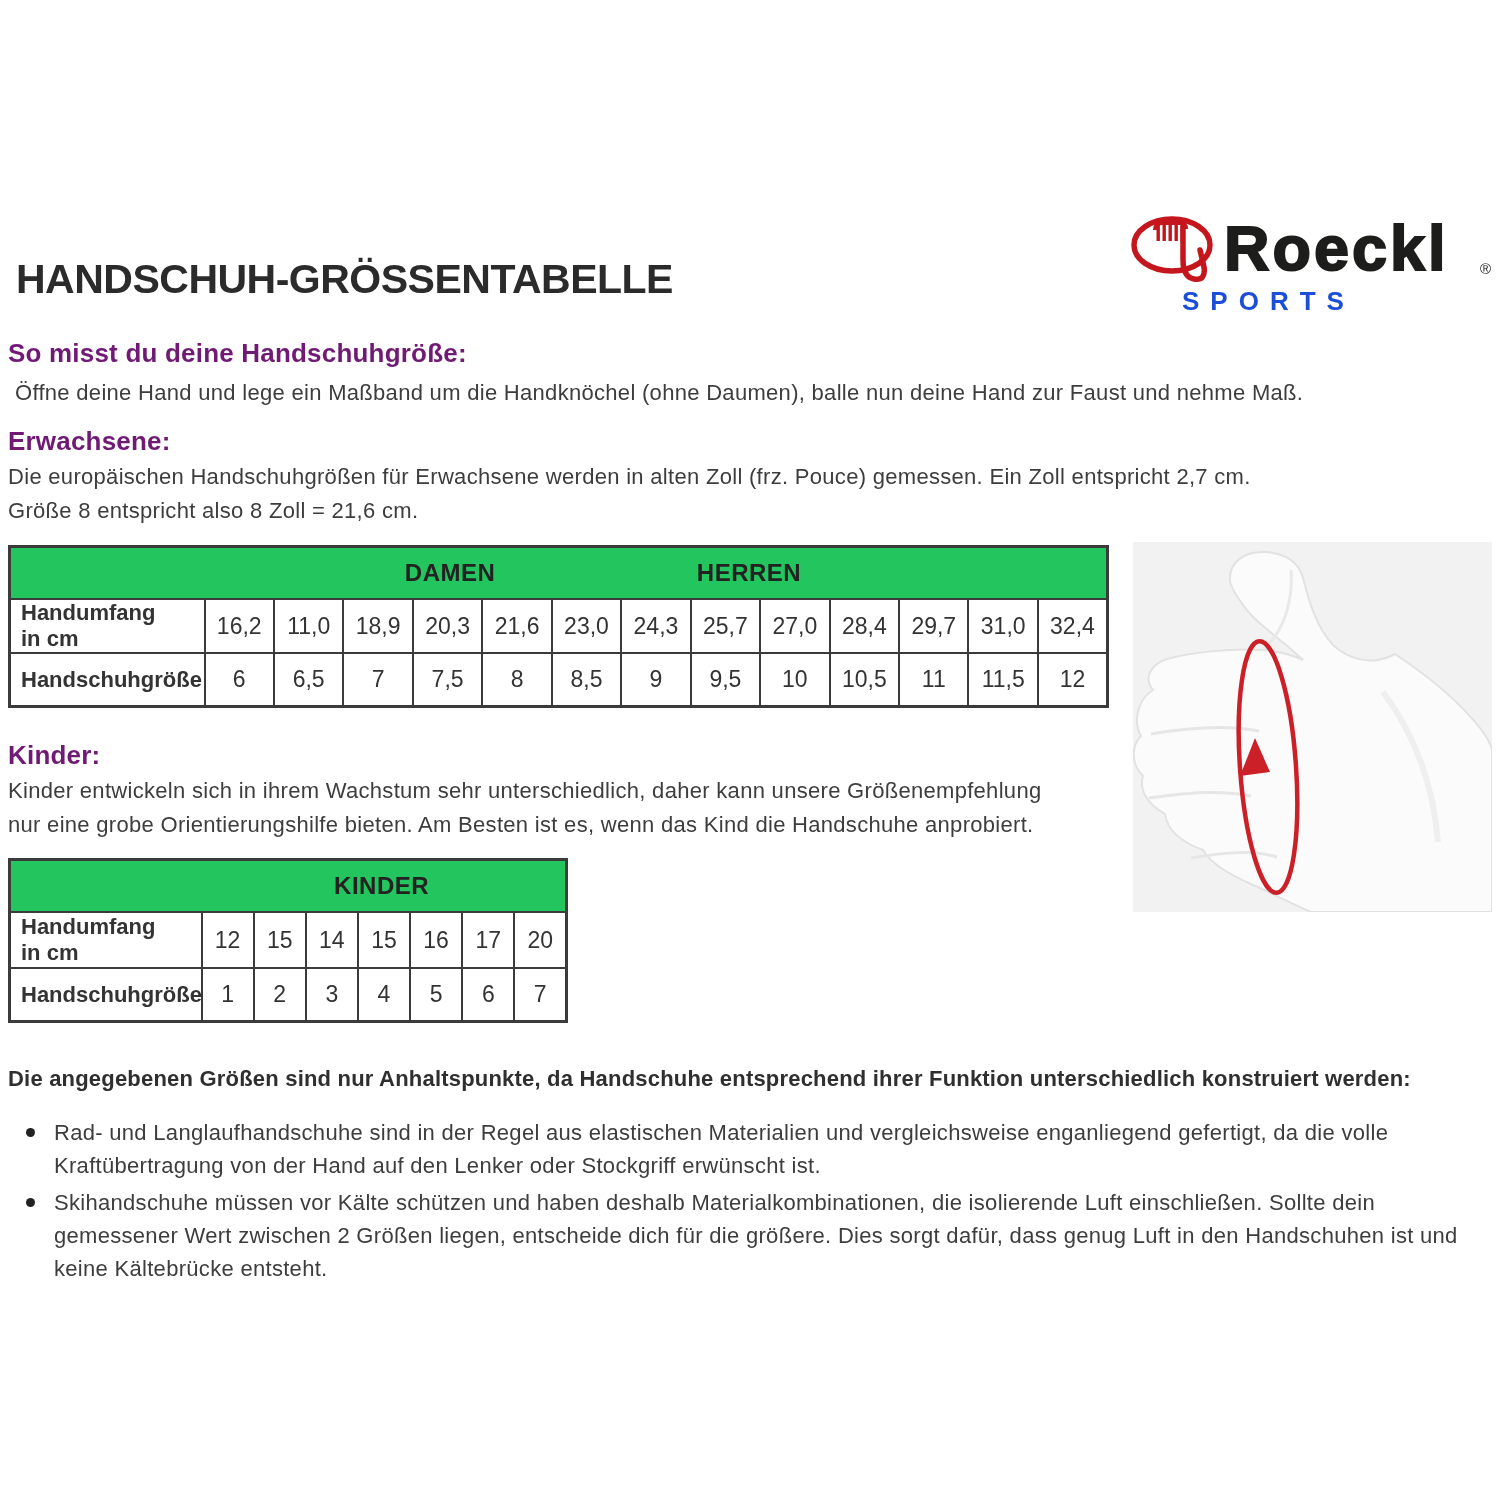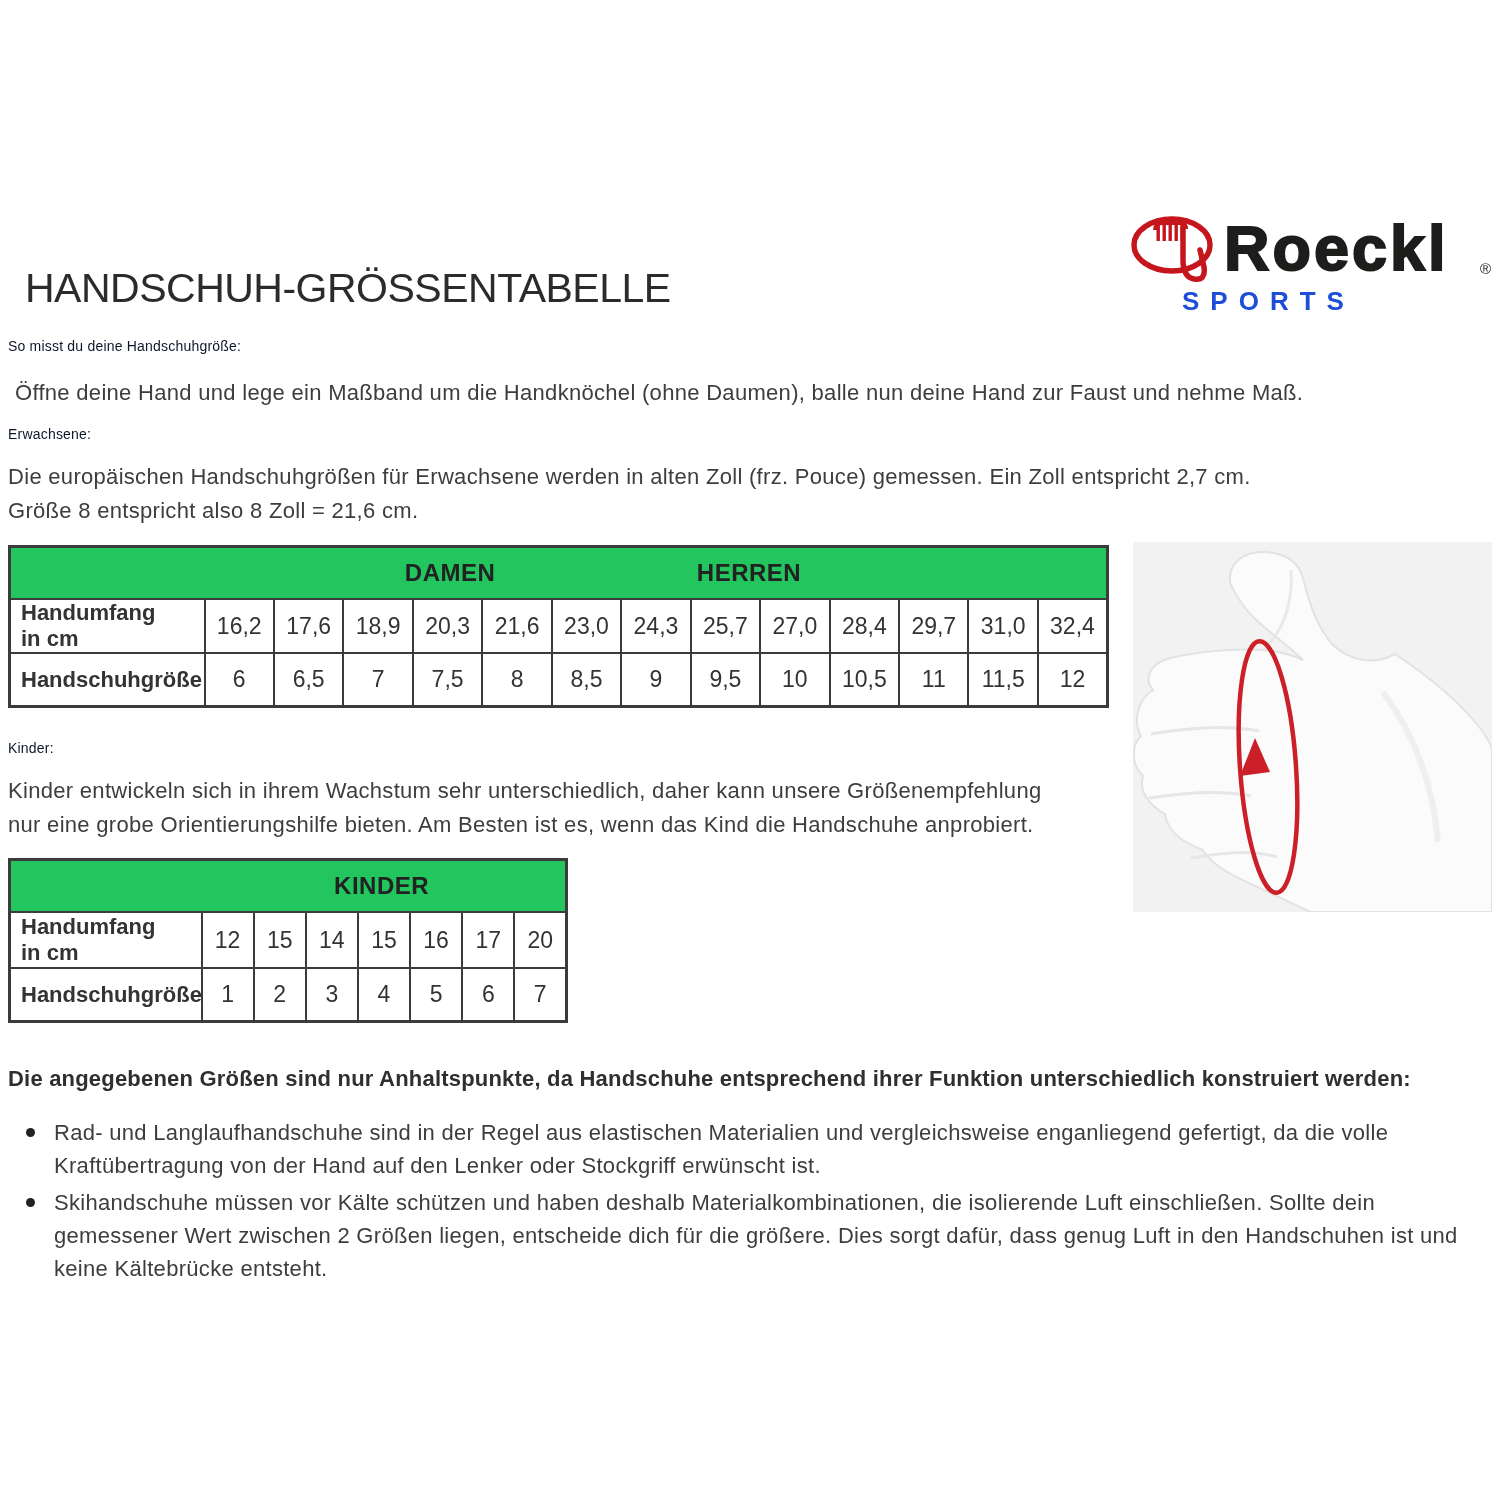--- a/index.html
+++ b/index.html
@@ -4,39 +4,39 @@
 <style>
   html,body{margin:0;padding:0;background:#ffffff;}
   .page{
     position:relative;width:1500px;height:1500px;background:#ffffff;
     font-family:"Liberation Sans",sans-serif;color:#3d3d3d;overflow:hidden;
   }
   .abs{position:absolute;}
 
   
   .page-title{
-    left:8px;top:248px;margin:17px;font-size:41px;font-weight:400;
+    left:8px;top:248px;margin:8px;font-size:41px;font-weight:700;
     color:#2b2b2b;letter-spacing:-0.5px;white-space:nowrap;
   }
 
   
   .logo{left:1128px;top:212px;width:372px;height:104px;}
   .logo-svg{position:absolute;left:2px;top:2px;}
   .brand{
     position:absolute;left:96px;top:0px;font-size:63px;font-weight:700;
     color:#1d1d1b;letter-spacing:3px;-webkit-text-stroke:2px #1d1d1b;white-space:nowrap;
   }
   .reg{position:absolute;left:352px;top:48px;font-size:15px;color:#1d1d1b;-webkit-text-stroke:0;}
   .sports{
     position:absolute;left:54px;top:74px;font-size:26px;font-weight:700;
     letter-spacing:11px;color:#1d4ed8;white-space:nowrap;
   }
 
   
-  .sec-head{font-size:14px;font-weight:400;color:#0f172a;letter-spacing:0.2px;white-space:nowrap;}
+  .sec-head{font-size:26px;font-weight:700;color:#701a75;letter-spacing:0.2px;white-space:nowrap;}
   .body-text{font-size:22px;color:#3d3d3d;letter-spacing:0.3px;line-height:34px;}
   .nowrap{white-space:nowrap;}
 
   
   table{border-collapse:collapse;table-layout:fixed;background:#ffffff;}
   .tbl{border:3px solid #3b3b3b;}
   .tbl td{border:2px solid #3b3b3b;text-align:center;vertical-align:middle;
           font-size:23px;color:#333333;padding:0;}
   .ghead td{background:#22c55e;height:50px;position:relative;}
   .glabel{
@@ -118,21 +118,21 @@
         <tr class="ghead">
       <td colspan="14">
         <span class="glabel" style="left:40.1%;">DAMEN</span>
         <span class="glabel" style="left:67.4%;">HERREN</span>
       </td>
     </tr>
     <tr class="r-mid">
       <td class="lbl">Handumfang
 in cm</td>
       <td>16,2</td>
-      <td>17,6</td>
+      <td>11,0</td>
       <td>18,9</td>
       <td>20,3</td>
       <td>21,6</td>
       <td>23,0</td>
       <td>24,3</td>
       <td>25,7</td>
       <td>27,0</td>
       <td>28,4</td>
       <td>29,7</td>
       <td>31,0</td>

